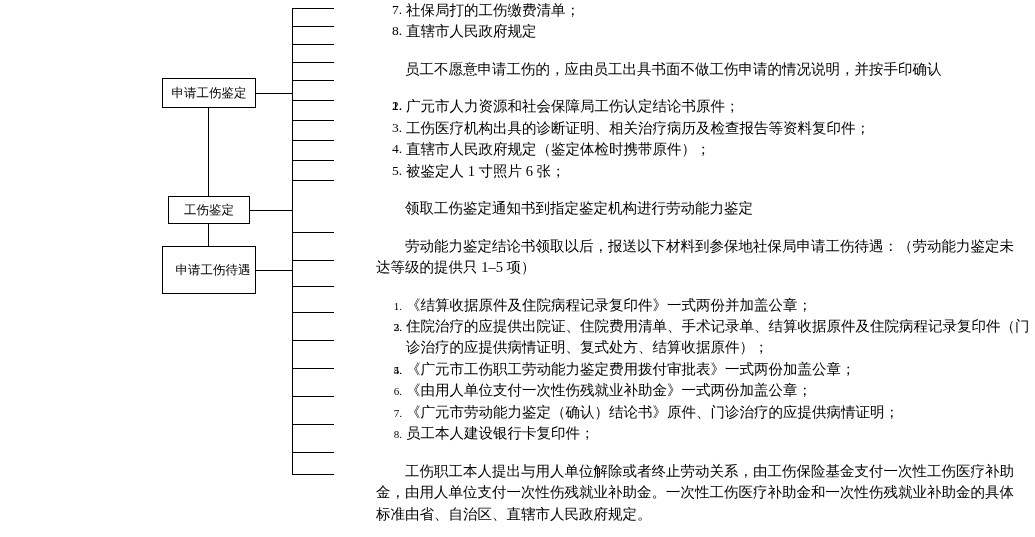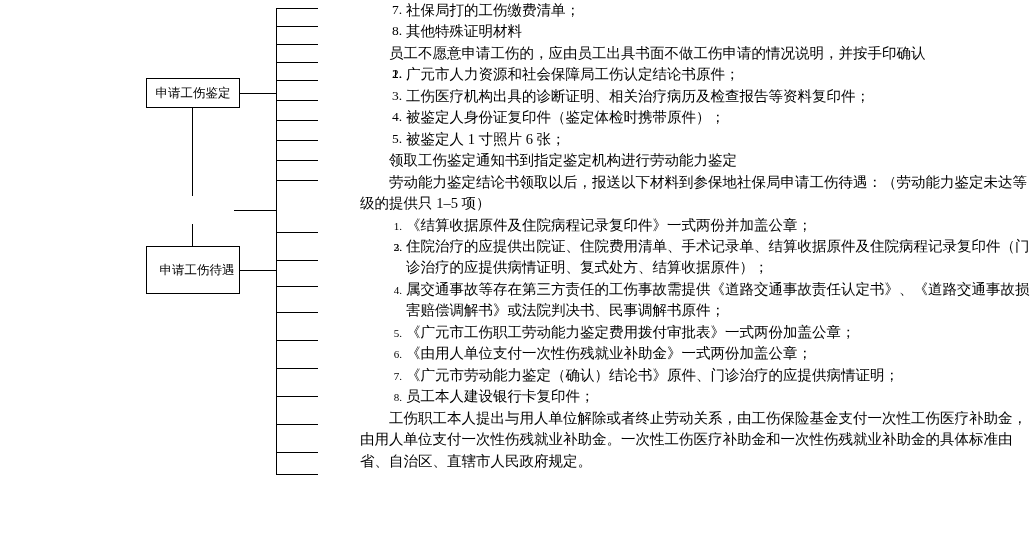--- a/index.html
+++ b/index.html
@@ -15,21 +15,21 @@
     position: relative;
     width: 1035px;
     height: 537px;
     overflow: hidden;
     background: #ffffff;
   }
 
   
   #diagram {
     position: absolute;
-    left: 0;
+    left: 16px;
     top: 0;
     width: 360px;
     height: 430px;
   }
   .flow-box {
     position: absolute;
     border: 1px solid #000;
     background: #ffffff;
     font-size: 12.5px;
     line-height: 1.35;
@@ -71,21 +71,21 @@
   #content {
     position: absolute;
     left: 360px;
     top: 0;
     width: 675px;
     height: 537px;
     font-size: 14.5px;
     line-height: 1.48;
   }
   .para {
-    margin: 0;
+    margin: 16px;
     padding: 0 4px 0 0;
     text-indent: 2em;
   }
   ol.num-list {
     margin: 0;
     padding-left: 0;
     list-style: none;
   }
   ol.num-list > li {
     position: relative;
@@ -108,20 +108,23 @@
 <body>
 
 <div id="page">
 
   <div id="diagram">
 
     <div class="flow-box" id="box-apply-assess">
       <span>申请工伤鉴定</span>
     </div>
 
+    <div class="flow-box" id="box-assess">
+      <span>工伤鉴定</span>
+    </div>
 
     <div class="flow-box" id="box-apply-benefit">
       <span>申请工伤待遇</span>
     </div>
 
     <div class="vline" id="spine-1"></div>
     <div class="vline" id="spine-2"></div>
 
     <div class="hline" id="conn-a"></div>
     <div class="hline" id="conn-b"></div>
@@ -153,41 +156,41 @@
 
   <div id="content">
 
     <ol class="num-list">
       <li>
         <span class="marker">7.</span>
         <span>社保局打的工伤缴费清单；</span>
       </li>
       <li>
         <span class="marker">8.</span>
-        <span>其他特殊证明材料</span>
+        <span>直辖市人民政府规定</span>
       </li>
     </ol>
 
     <p class="para">员工不愿意申请工伤的，应由员工出具书面不做工伤申请的情况说明，并按手印确认</p>
 
     <ol class="num-list">
       <li>
         <span class="marker">1.</span>
       </li>
       <li>
         <span class="marker">2.</span>
         <span>广元市人力资源和社会保障局工伤认定结论书原件；</span>
       </li>
       <li>
         <span class="marker">3.</span>
         <span>工伤医疗机构出具的诊断证明、相关治疗病历及检查报告等资料复印件；</span>
       </li>
       <li>
         <span class="marker">4.</span>
-        <span>被鉴定人身份证复印件（鉴定体检时携带原件）；</span>
+        <span>直辖市人民政府规定（鉴定体检时携带原件）；</span>
       </li>
       <li>
         <span class="marker">5.</span>
         <span>被鉴定人 1 寸照片 6 张；</span>
       </li>
     </ol>
 
     <p class="para">领取工伤鉴定通知书到指定鉴定机构进行劳动能力鉴定</p>
     <p class="para">劳动能力鉴定结论书领取以后，报送以下材料到参保地社保局申请工伤待遇：（劳动能力鉴定未达等级的提供只 1–5 项）</p>
 
@@ -198,21 +201,20 @@
       </li>
       <li>
         <span class="marker">2.</span>
       </li>
       <li>
         <span class="marker">3.</span>
         <span>住院治疗的应提供出院证、住院费用清单、手术记录单、结算收据原件及住院病程记录复印件（门诊治疗的应提供病情证明、复式处方、结算收据原件）；</span>
       </li>
       <li>
         <span class="marker">4.</span>
-        <span>属交通事故等存在第三方责任的工伤事故需提供《道路交通事故责任认定书》、《道路交通事故损害赔偿调解书》或法院判决书、民事调解书原件；</span>
       </li>
       <li>
         <span class="marker">5.</span>
         <span>《广元市工伤职工劳动能力鉴定费用拨付审批表》一式两份加盖公章；</span>
       </li>
       <li>
         <span class="marker">6.</span>
         <span>《由用人单位支付一次性伤残就业补助金》一式两份加盖公章；</span>
       </li>
       <li>

